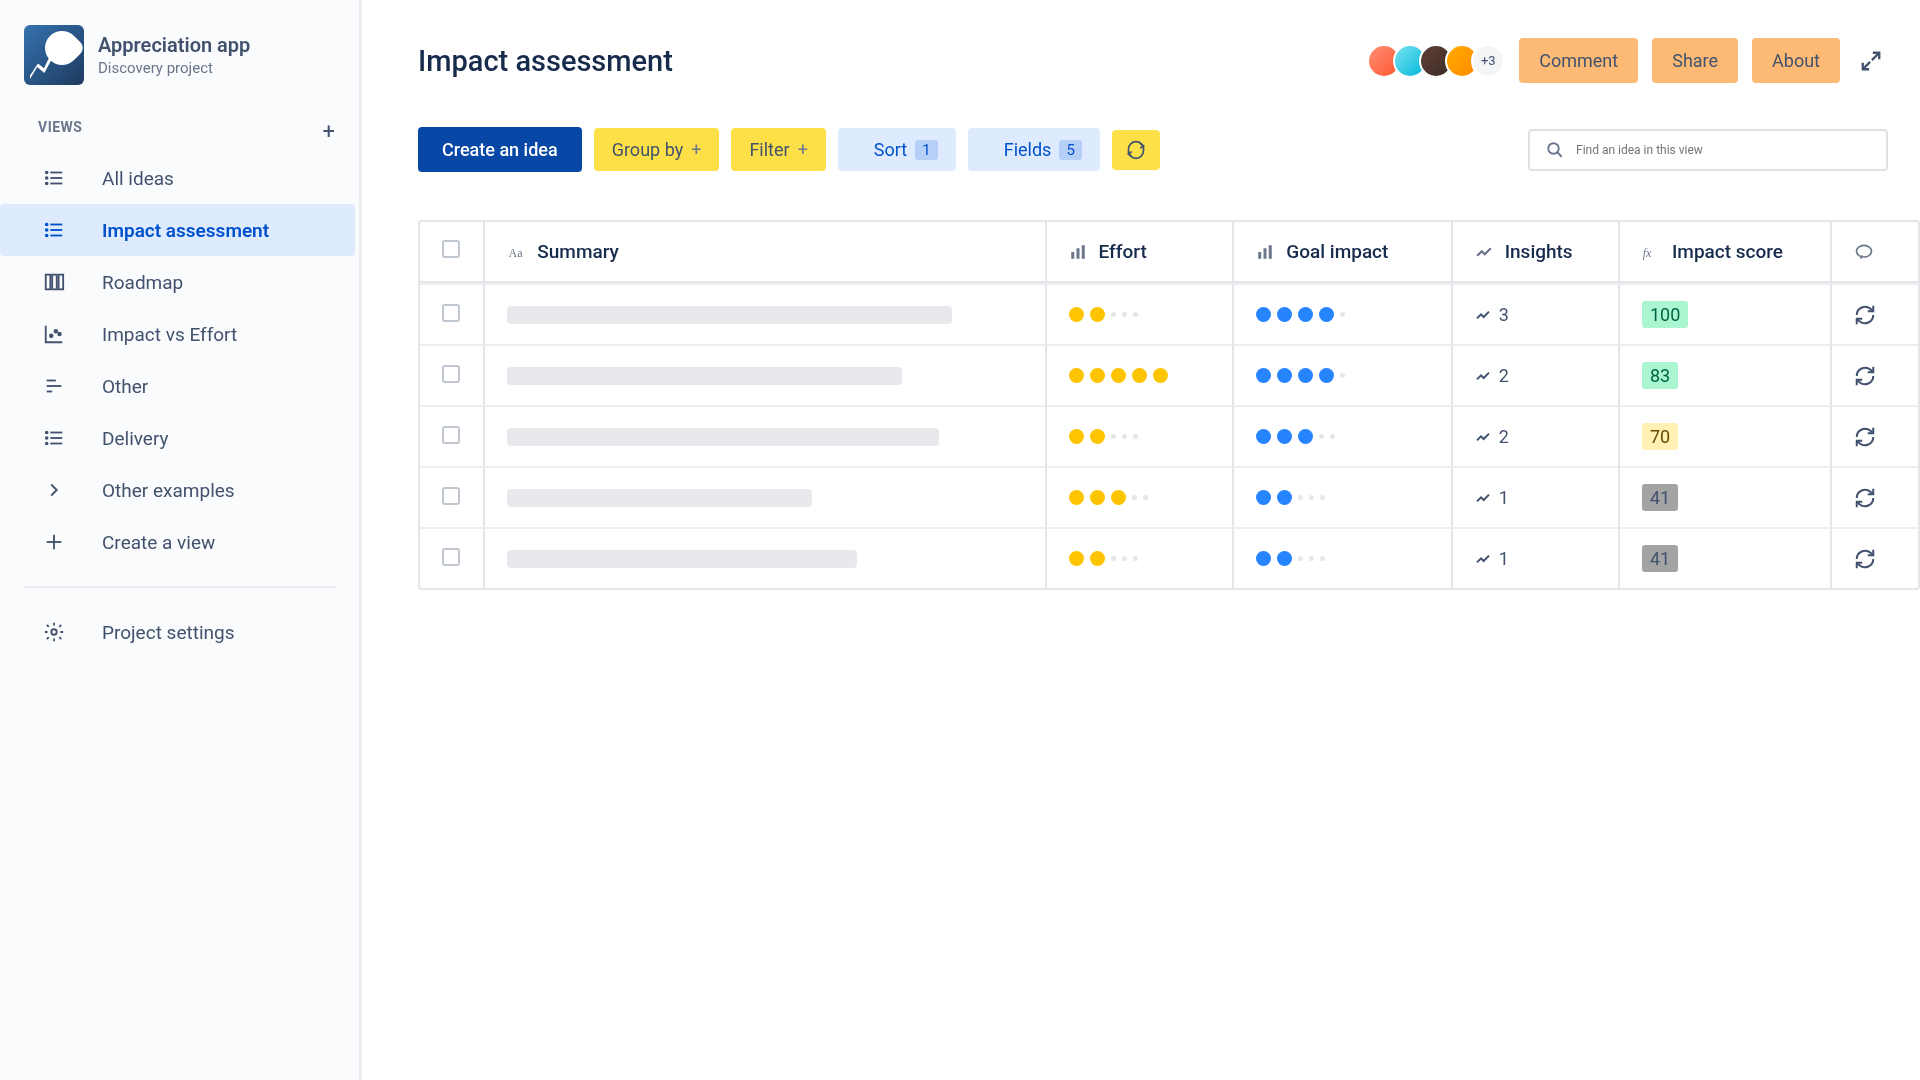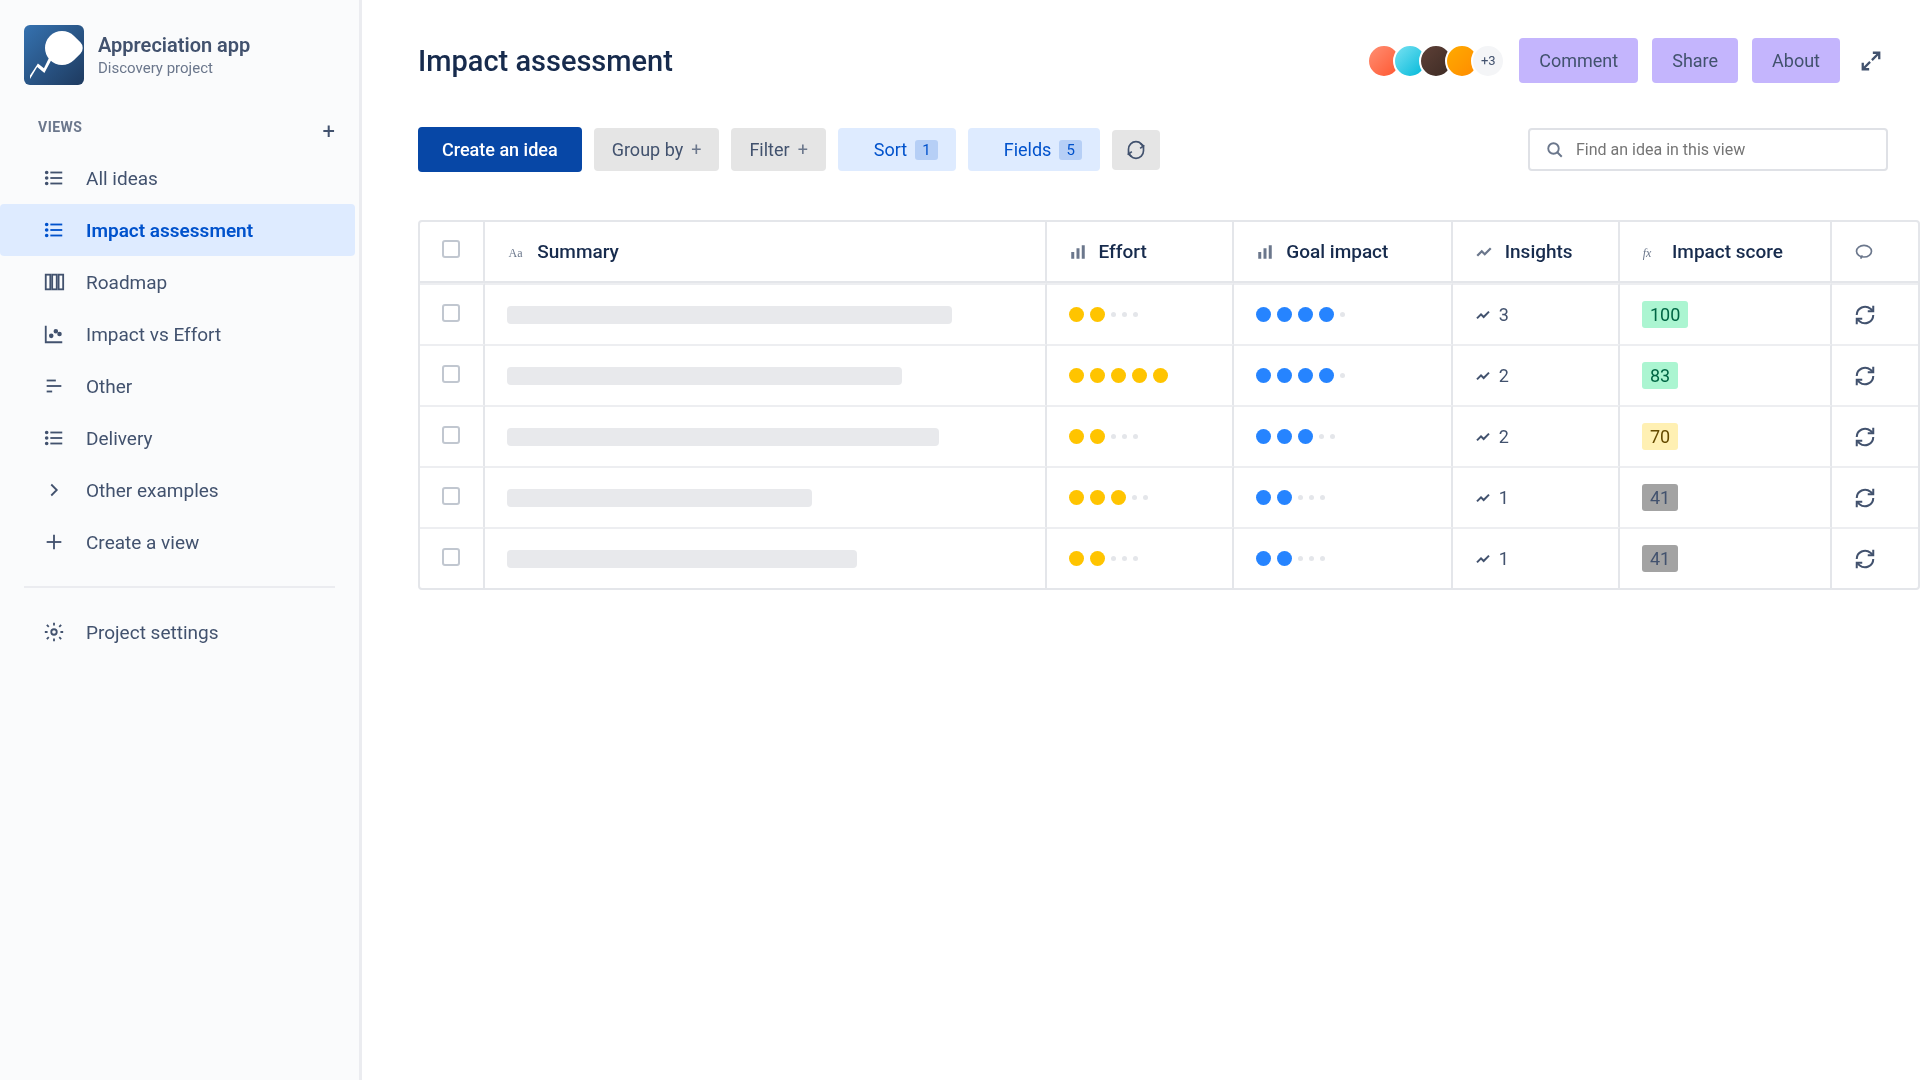--- a/index.html
+++ b/index.html
@@ -58,21 +58,21 @@
 .project-subtitle { font-size: 15px; color: #6B778C; margin-top: 2px; }
 
 .views-header {
   display: flex; justify-content: space-between; align-items: flex-start;
   padding: 16px 24px 8px 38px;
 }
 .views-label { font-size: 14px; font-weight: 700; color: #6B778C; letter-spacing: 0.5px; }
 .plus-icon { font-size: 22px; color: #42526E; cursor: pointer; }
 
 .nav-item {
-  display: flex; align-items: center; gap: 20px;
+  display: flex; align-items: center; gap: 36px;
   padding: 14px 24px 14px 42px;
   font-size: 19px; color: #42526E;
   cursor: pointer;
 }
 .nav-item.active {
   background: #DEEBFF;
   color: #0052CC;
   font-weight: 600;
   border-radius: 4px;
   margin: 0 4px 0 0;
@@ -103,58 +103,58 @@
 .avatar:nth-child(1){ background: linear-gradient(135deg,#ff8f73,#ff5630); margin-left:0;}
 .avatar:nth-child(2){ background: linear-gradient(135deg,#79e2f2,#00b8d9);}
 .avatar:nth-child(3){ background: linear-gradient(135deg,#5e4037,#3d2b24);}
 .avatar:nth-child(4){ background: linear-gradient(135deg,#ffab00,#ff8b00);}
 .avatar-more {
   width: 34px; height: 34px; border-radius: 50%; background: #F4F5F7;
   display: flex; align-items: center; justify-content: center;
   font-size: 13px; color: #42526E; margin-left: -8px; border: 2px solid #fff;
 }
 .btn-secondary {
-  background: #c4b5fd; border: none; border-radius: 4px;
+  background: #fdba74; border: none; border-radius: 4px;
   padding: 12px 20px; font-size: 18px; color: #42526E;
   cursor: pointer; font-family: inherit;
 }
 .expand-icon { font-size: 20px; color: #42526E; cursor: pointer; padding: 6px; }
 
 
 .toolbar {
   display: flex; align-items: center; gap: 12px;
   margin-top: 44px;
   padding-right: 32px;
 }
 .btn-primary {
   background: #0747A6; color: #fff; border: none; border-radius: 4px;
   padding: 12px 24px; font-size: 18px; font-weight: 500;
   cursor: pointer; font-family: inherit;
 }
 .chip {
-  background: #e5e5e5; border-radius: 4px; padding: 11px 18px;
+  background: #fde047; border-radius: 4px; padding: 11px 18px;
   font-size: 18px; color: #42526E; display: flex; align-items: center; gap: 8px;
   cursor: pointer;
 }
 .chip.active { background: #DEEBFF; color: #0052CC; padding-left: 36px; }
 .chip .plus { font-size: 18px; color: #6B778C; }
 .chip .badge {
   background: rgba(9,30,66,0.13); border-radius: 3px; padding: 1px 7px;
   font-size: 15px; color: #42526E;
 }
 .chip.active .badge { background: rgba(0,82,204,0.18); color: #0052CC; }
 .search-box {
   margin-left: auto;
   display: flex; align-items: center; gap: 12px;
   border: 2px solid #DFE1E6; border-radius: 4px;
   padding: 10px 16px;
   width: 360px;
 }
 .search-box input {
-  border: none; outline: none; font-size: 16px; flex: 1;
+  border: none; outline: none; font-size: 12px; flex: 1;
   color: #6B778C; background: transparent; font-family: inherit;
 }
 
 
 .table-wrap { margin-top: 48px; overflow-x: auto; }
 .table {
   border: 2px solid #E4E6EA;
   border-radius: 4px;
   border-collapse: separate;
   border-spacing: 0;

